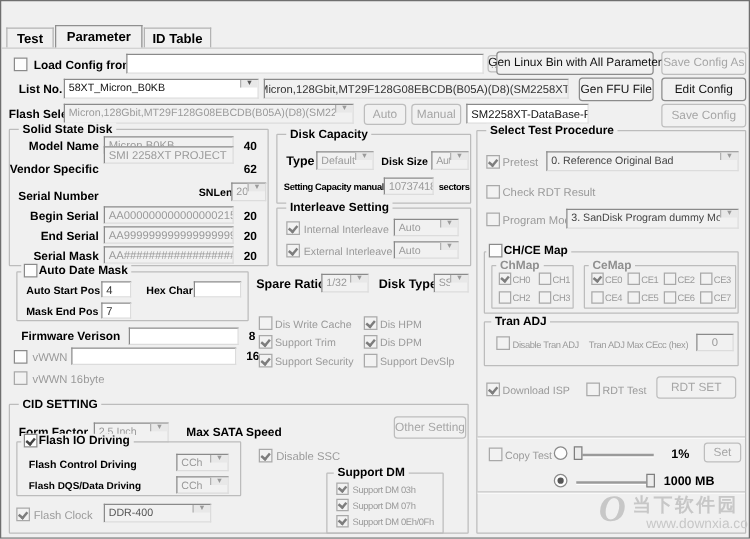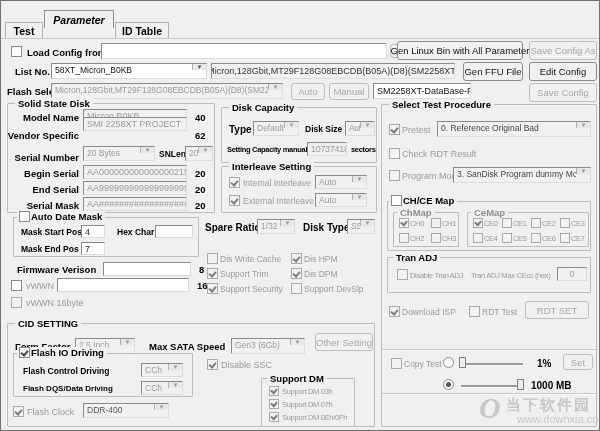--- a/index.html
+++ b/index.html
@@ -9,21 +9,21 @@
   
   #titlebar{position:absolute;left:0;top:0;width:100%;height:20px;background:#ffffff;}
   .wbtn{position:absolute;top:0;height:19px;width:26px;text-align:center;color:#333;font-size:10px;line-height:19px;}
   .glyph-min::after{content:"—";font-size:8px;}
   .glyph-max{line-height:19px;}
   .glyph-max::after{content:"";display:inline-block;width:8px;height:8px;border:1px solid #444;vertical-align:middle;}
   .glyph-close::after{content:"✕";}
   
   .tab{position:absolute;top:21px;height:16px;background:#f0f0f0;border:1px solid #b3b3b3;border-bottom:none;
     font-size:10.5px;font-weight:bold;text-align:center;line-height:16px;box-sizing:border-box;}
-  .tab.active{top:9px;height:18px;border-color:#8f8f8f;line-height:18px;z-index:2;font-style:italic;}
+  .tab.active{top:19px;height:18px;border-color:#8f8f8f;line-height:18px;z-index:2;}
   #tabline{position:absolute;left:0;top:37px;width:100%;height:1px;background:#c9c9c9;}
   
   .lb{font-weight:bold;font-size:9.5px;color:#000;white-space:nowrap;}
   .lg{font-size:9px;color:#9a9a9a;white-space:nowrap;}
   .num{font-weight:bold;font-size:9.5px;color:#000;}
   .s7{font-size:7.5px;letter-spacing:-0.3px;}.s8{font-size:8px;}.s85{font-size:8.5px;}.s9{font-size:10px;}
   .rt{text-align:right;}
   
   .fld{position:absolute;box-sizing:border-box;background:#fff;border:1px solid;border-color:#8a8a8a #dcdcdc #dcdcdc #8a8a8a;
     font-size:9px;color:#333;padding:0 3px;white-space:nowrap;overflow:hidden;display:flex;align-items:center;}
@@ -108,24 +108,20 @@
 
   <span class="abs lb rt" style="left:6px;top:112px;width:72px">Model Name</span>
   <div class="fld fldd" style="left:82px;top:108px;width:104px;height:14px">Micron B0KB</div>
   <span class="abs num" style="left:194px;top:112px">40</span>
 
   <span class="abs lb rt" style="left:6px;top:130px;width:72px">Vendor Specific</span>
   <div class="fld fldd" style="left:82px;top:116px;width:104px;height:14px">SMI 2258XT PROJECT</div>
   <span class="abs num" style="left:194px;top:130px">62</span>
 
   <span class="abs lb rt" style="left:6px;top:152px;width:72px">Serial Number</span>
-  <div class="combo cmbd" style="left:82px;top:145px;width:72px;height:15px">
-    <span class="cval">20 Bytes</span>
-    <span class="carr"></span>
-  </div>
   <span class="abs lb s85" style="left:158px;top:149px">SNLen</span>
   <div class="combo cmbd" style="left:184px;top:145px;width:28px;height:15px">
     <span class="cval">20</span>
     <span class="carr"></span>
   </div>
 
   <span class="abs lb rt" style="left:6px;top:168px;width:72px">Begin Serial</span>
   <div class="fld fldd s8" style="left:82px;top:164px;width:104px;height:14px">AA000000000000000215</div>
   <span class="abs num" style="left:194px;top:168px">20</span>
 
@@ -134,21 +130,21 @@
   <span class="abs num" style="left:194px;top:184px">20</span>
 
   <span class="abs lb rt" style="left:6px;top:200px;width:72px">Serial Mask</span>
   <div class="fld fldd s8" style="left:82px;top:196px;width:104px;height:14px">AA##################</div>
   <span class="abs num" style="left:194px;top:200px">20</span>
 
   <div class="gb" style="left:12px;top:216px;width:186px;height:40px"></div>
   <span class="leg" style="left:16px;top:210px;padding-left:14px">Auto Date Mask</span>
   <span class="cb" style="left:18px;top:210px"></span>
 
-  <span class="abs lb s85" style="left:20px;top:227px">Mask Start Pos</span>
+  <span class="abs lb s85" style="left:20px;top:227px">Auto Start Pos</span>
   <div class="fld" style="left:80px;top:224px;width:24px;height:13px">4</div>
   <span class="abs lb s85" style="left:116px;top:227px">Hex Char:</span>
   <div class="fld" style="left:154px;top:224px;width:38px;height:13px"></div>
   <span class="abs lb s85" style="left:20px;top:244px">Mask End Pos</span>
   <div class="fld" style="left:80px;top:241px;width:24px;height:13px">7</div>
 
   <span class="abs lb" style="left:16px;top:264px">Firmware Verison</span>
   <div class="fld" style="left:102px;top:261px;width:88px;height:14px"></div>
   <span class="abs num" style="left:198px;top:264px">8</span>
 
@@ -219,24 +215,20 @@
 
   <div class="gb" style="left:6px;top:322px;width:368px;height:104px"></div>
   <span class="leg" style="left:14px;top:317px">CID SETTING</span>
 
   <span class="abs lb" style="left:14px;top:341px">Form Factor</span>
   <div class="combo cmbd" style="left:74px;top:337px;width:60px;height:16px">
     <span class="cval">2.5 Inch</span>
     <span class="carr"></span>
   </div>
   <span class="abs lb" style="left:148px;top:341px">Max SATA Speed</span>
-  <div class="combo cmbd" style="left:230px;top:337px;width:74px;height:16px">
-    <span class="cval">Gen3 (6Gb)</span>
-    <span class="carr"></span>
-  </div>
   <div class="btn btnd s85" style="left:314px;top:332px;width:58px;height:18px">Other Setting</div>
 
   <div class="gb" style="left:12px;top:352px;width:180px;height:44px"></div>
   <span class="leg s9" style="left:16px;top:346px;padding-left:14px">Flash IO Driving</span>
   <span class="cb on" style="left:18px;top:346px"></span>
 
   <span class="abs lb s85" style="left:22px;top:366px">Flash Control Driving</span>
   <div class="combo cmbd" style="left:140px;top:362px;width:42px;height:14px">
     <span class="cval s8">CCh</span>
     <span class="carr"></span>

